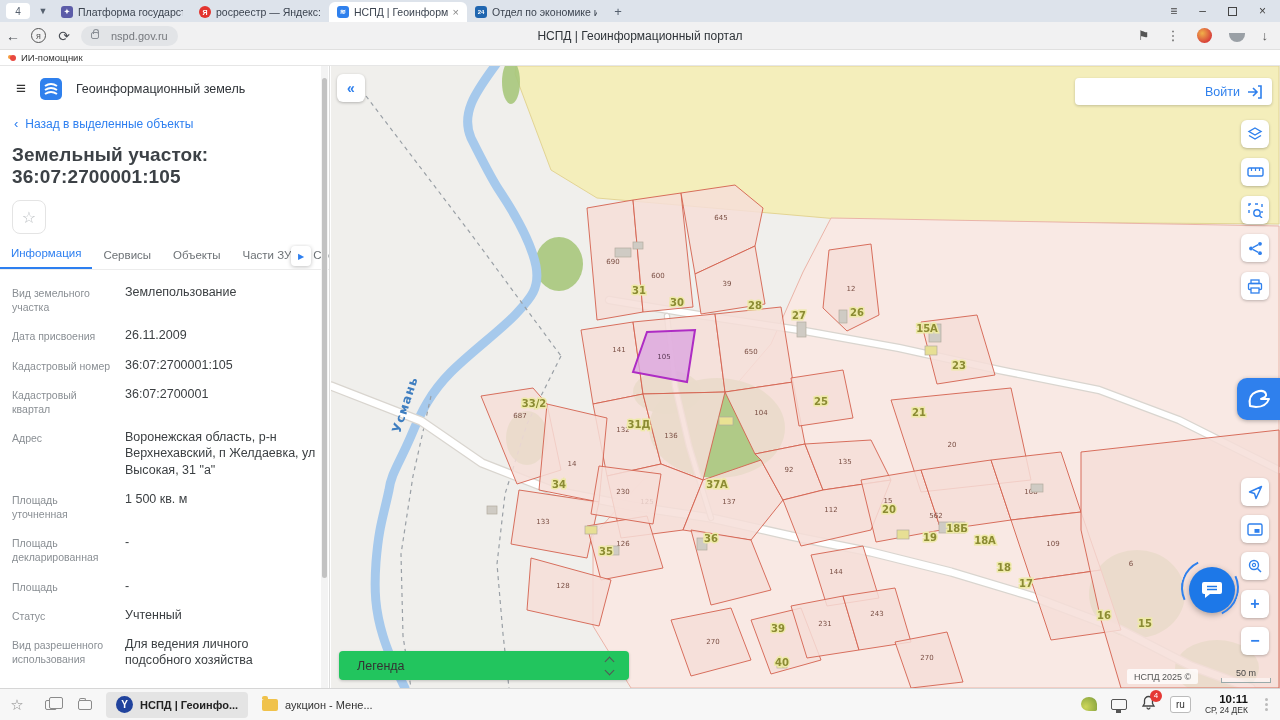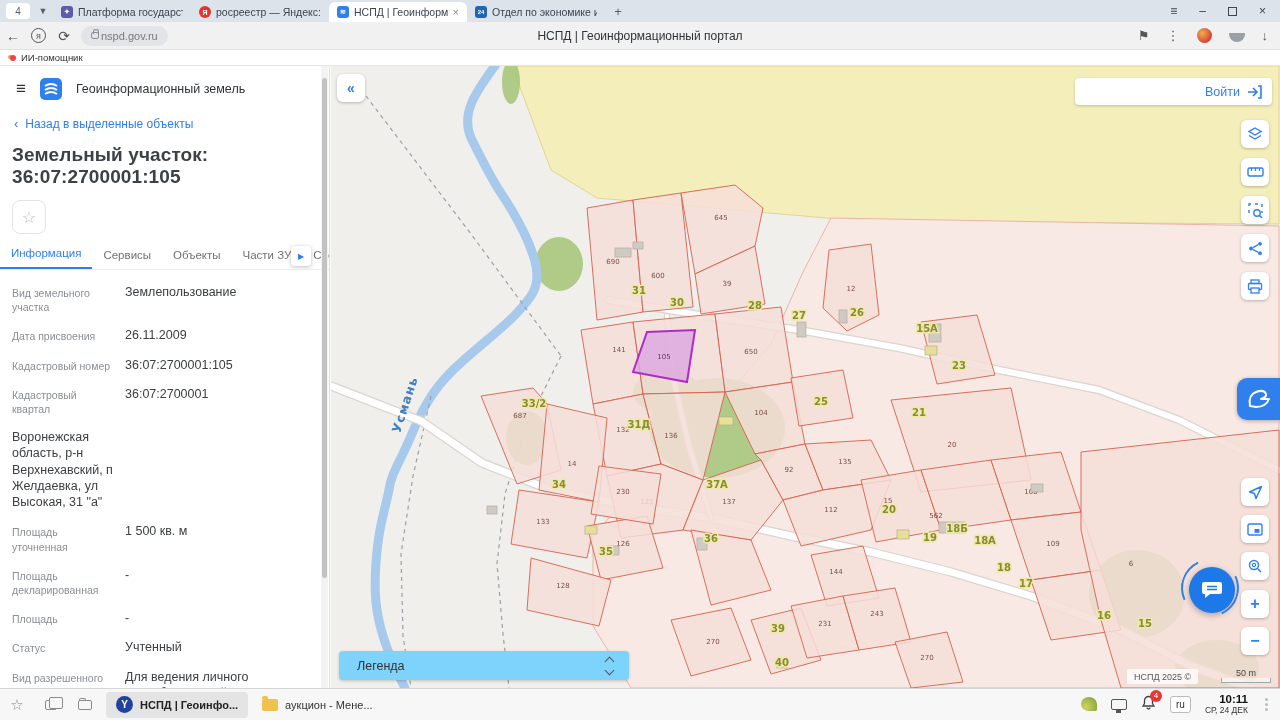--- a/index.html
+++ b/index.html
@@ -15,21 +15,21 @@
   .tab .t { white-space:nowrap; overflow:hidden; flex:1; }
   .tab.active { background:#fff; }
   .tab .x { color:#888; font-size:11px; }
   .fav { width:12px; height:12px; border-radius:3px; flex:0 0 auto; display:flex; align-items:center; justify-content:center; font-size:7px; color:#fff; font-weight:bold; }
   .winbtns { margin-left:auto; display:flex; align-items:center; gap:22px; padding-right:14px; color:#444; font-size:12px; }
   .winbtns .sq { width:9px; height:9px; border:1.5px solid #444; display:inline-block; }
 
   #toolbar { position:absolute; left:0; top:22px; width:1280px; height:28px; background:#f1f1f2; border-bottom:1px solid #e0e0e0; display:flex; align-items:center; }
   .tb-ic { color:#4a4e55; font-size:14px; width:26px; text-align:center; }
   .ya-circ { width:15px; height:15px; border:1.4px solid #555; border-radius:50%; font-size:9px; color:#555; display:flex; align-items:center; justify-content:center; margin:0 5px; }
-  #urlpill { height:20px; background:#e2e4e7; border-radius:10px; display:flex; align-items:center; padding:0 10px; gap:2px; margin-left:4px; }
+  #urlpill { height:20px; background:#e2e4e7; border-radius:10px; display:flex; align-items:center; padding:0 10px; gap:12px; margin-left:4px; }
   #urlpill .lock { width:8px; height:7px; border:1.5px solid #8a8f96; border-radius:2px; position:relative; }
   #urlpill .lock:before { content:""; position:absolute; left:1px; top:-4px; width:4px; height:4px; border:1.5px solid #8a8f96; border-bottom:none; border-radius:3px 3px 0 0; }
   #urlpill .u { font-size:11px; color:#76797e; }
   #pagetitle { position:absolute; left:0; right:0; text-align:center; font-size:12px; color:#2e3338; pointer-events:none; }
   .tb-right { margin-left:auto; display:flex; align-items:center; gap:17px; padding-right:12px; color:#555; font-size:13px; }
   .avatar { width:15px; height:15px; border-radius:50%; background:radial-gradient(circle at 35% 35%, #f0b049, #d8423a 70%); }
   .blob { width:16px; height:9px; border-radius:0 0 8px 8px; background:#9aa0a6; margin-top:4px; }
 
   #aibar { position:absolute; left:0; top:50px; width:1280px; height:16px; background:#fff; border-bottom:1px solid #e6e6e6; display:flex; align-items:center; padding-left:10px; gap:5px; }
   #aibar .dotA { width:6px; height:6px; border-radius:50%; background:#e8483f; box-shadow:-3px -1px 0 -1px #f59a3e; }
@@ -62,21 +62,21 @@
   .mbtn { position:absolute; width:28px; height:28px; background:#fff; border-radius:6px; box-shadow:0 1px 3px rgba(0,0,0,.25); display:flex; align-items:center; justify-content:center; color:#2f80ed; }
   .mbtn svg { display:block; }
   .mbtn.txt { font-size:16px; font-weight:bold; }
   #collapse-btn { left:6px; top:8px; font-size:14px; font-weight:bold; }
   #login-bar { position:absolute; right:8px; top:12px; width:197px; height:27px; background:#fff; border-radius:4px; box-shadow:0 1px 3px rgba(0,0,0,.2); display:flex; align-items:center; justify-content:flex-end; gap:7px; padding-right:10px; }
   #login-bar .t { color:#2f80ed; font-size:12.5px; }
   #bird-btn { position:absolute; left:906px; top:312px; width:43px; height:42px; background:#2f80ed; border-radius:10px 0 0 10px; display:flex; align-items:center; justify-content:center; box-shadow:0 1px 4px rgba(0,0,0,.3); }
   #chat-btn { position:absolute; left:858px; top:501px; width:46px; height:46px; border-radius:50%; background:#1d78e8; display:flex; align-items:center; justify-content:center; box-shadow:0 2px 6px rgba(0,0,0,.3); }
   .chat-arc { position:absolute; width:58px; height:58px; border-radius:50%; border:2px solid transparent; border-left-color:#2f80ed; left:-8px; top:-8px; transform:rotate(20deg); }
   .chat-arc.r { transform:rotate(200deg); }
-  #legend-bar { position:absolute; left:8px; bottom:8px; width:290px; height:29px; background:#7dd3fc; border-radius:4px; box-shadow:0 1px 3px rgba(0,0,0,.2); display:flex; align-items:center; }
+  #legend-bar { position:absolute; left:8px; bottom:8px; width:290px; height:29px; background:#22c55e; border-radius:4px; box-shadow:0 1px 3px rgba(0,0,0,.2); display:flex; align-items:center; }
   #legend-bar .t { font-size:12.5px; color:#333; margin-left:18px; }
   #legend-bar .chevs { margin-left:auto; margin-right:16px; display:flex; flex-direction:column; gap:2px; }
   .chev { width:7px; height:7px; border:1.6px solid #555; border-top:none; border-left:none; }
   .chev.up { transform:rotate(-135deg); }
   .chev.dn { transform:rotate(45deg); }
   #attribution { position:absolute; left:796px; bottom:4px; height:15px; background:rgba(255,255,255,.78); font-size:9px; color:#555; display:flex; align-items:center; padding:0 7px; border-radius:2px; }
   #scalebar { position:absolute; left:890px; bottom:5px; width:50px; }
   #scalebar .lbl { font-size:9px; color:#444; text-align:center; }
   #scalebar .bar { height:5px; border:1px solid #9aa; border-top:none; background:rgba(255,255,255,.5); }
 
@@ -202,20 +202,21 @@
         </div>
         <div class="frow">
           <div class="flabel">Кадастровый номер</div>
           <div class="fvalue">36:07:2700001:105</div>
         </div>
         <div class="frow">
           <div class="flabel">Кадастровый квартал</div>
           <div class="fvalue">36:07:2700001</div>
         </div>
         <div class="frow">
+          <div class="flabel">Адрес</div>
           <div class="fvalue">Воронежская область, р-н Верхнехавский, п Желдаевка, ул Высокая, 31 "а"</div>
         </div>
         <div class="frow">
           <div class="flabel">Площадь уточненная</div>
           <div class="fvalue">1 500 кв. м</div>
         </div>
         <div class="frow">
           <div class="flabel">Площадь декларированная</div>
           <div class="fvalue">-</div>
         </div>

